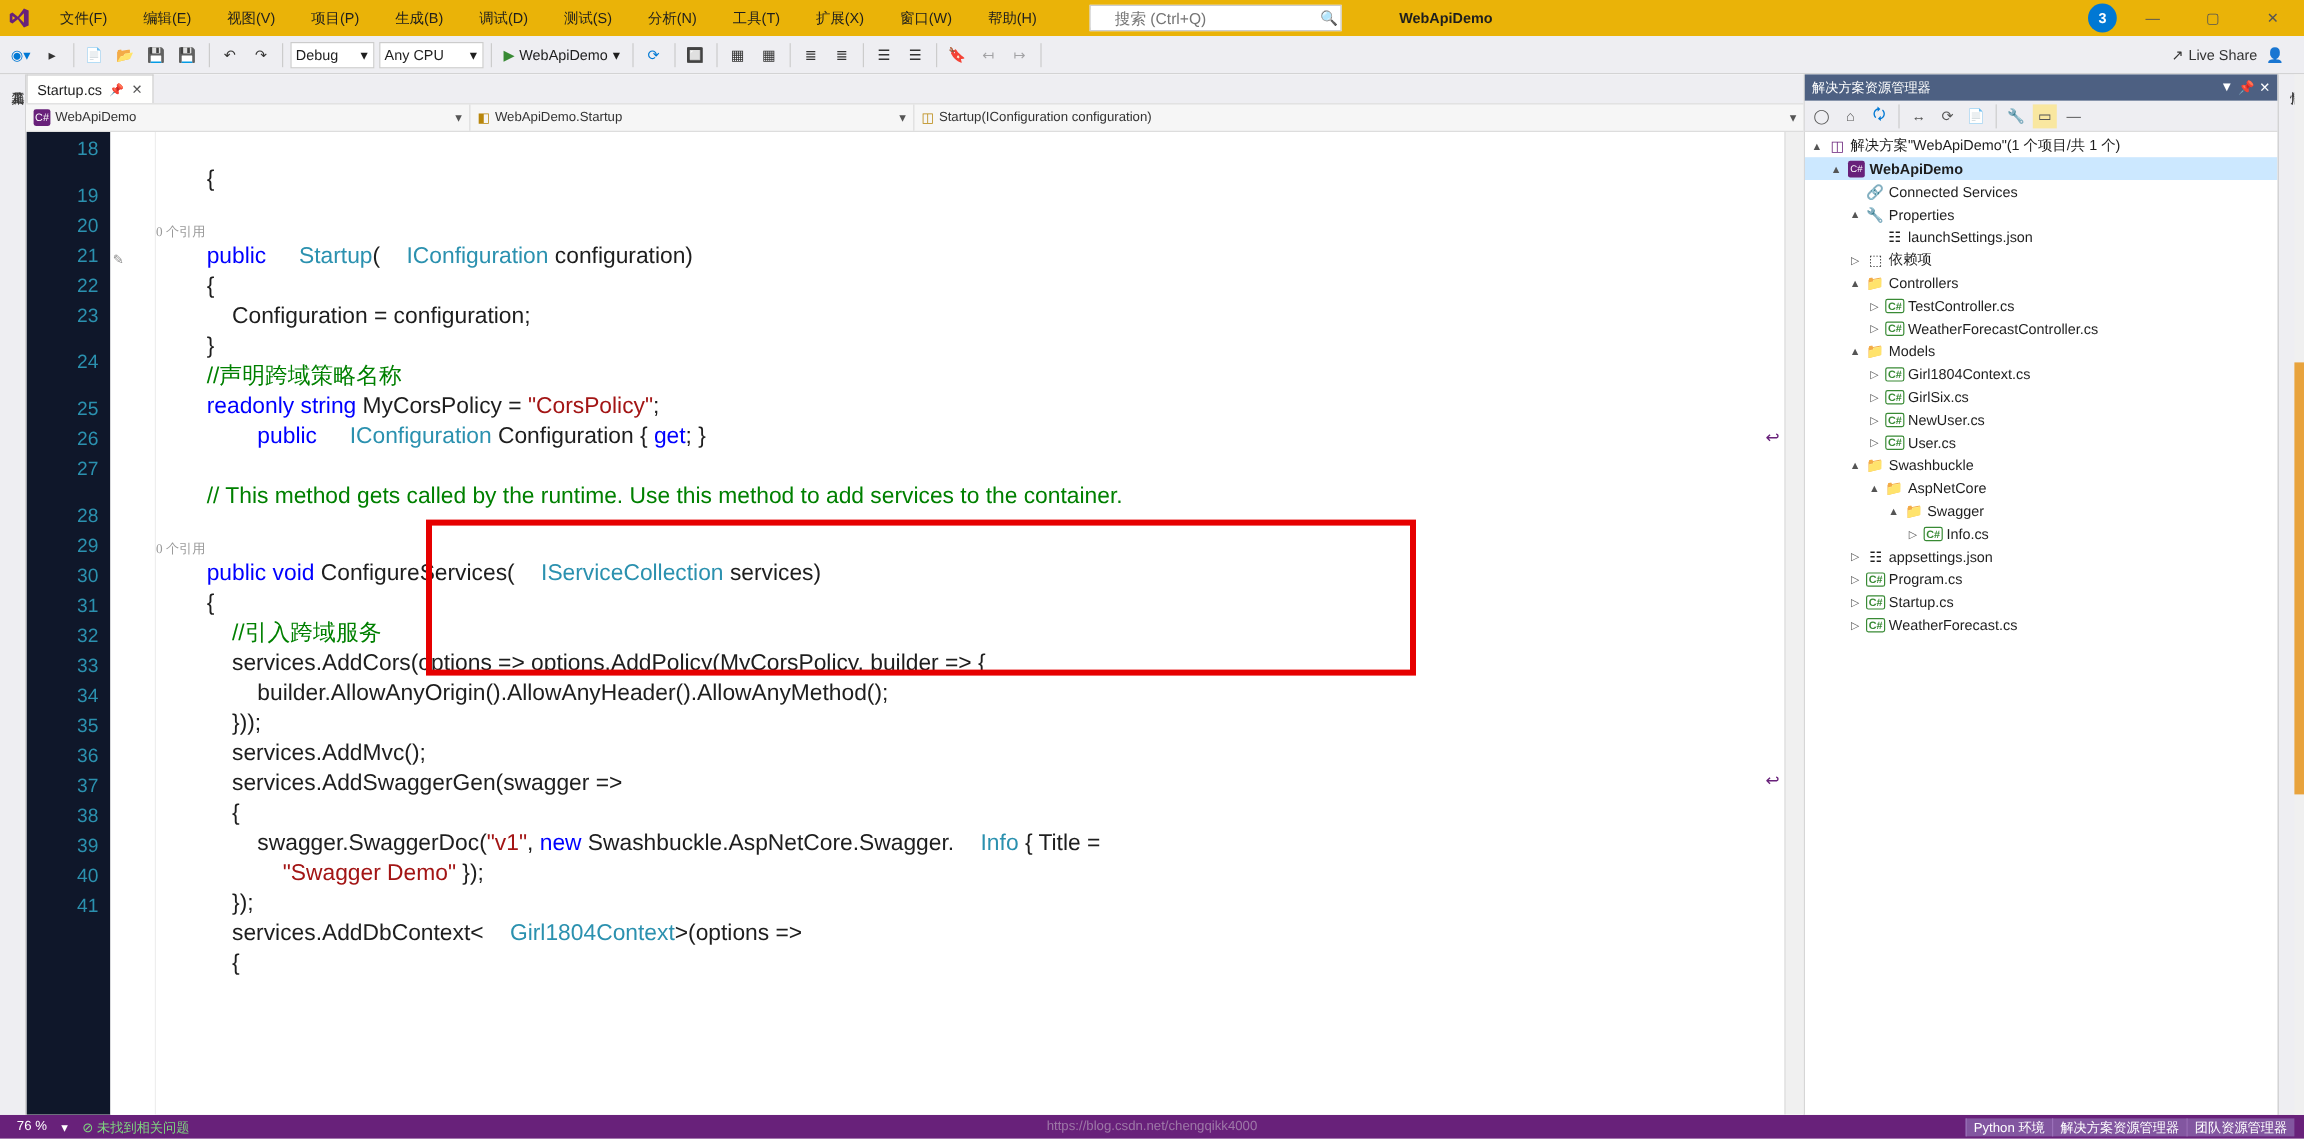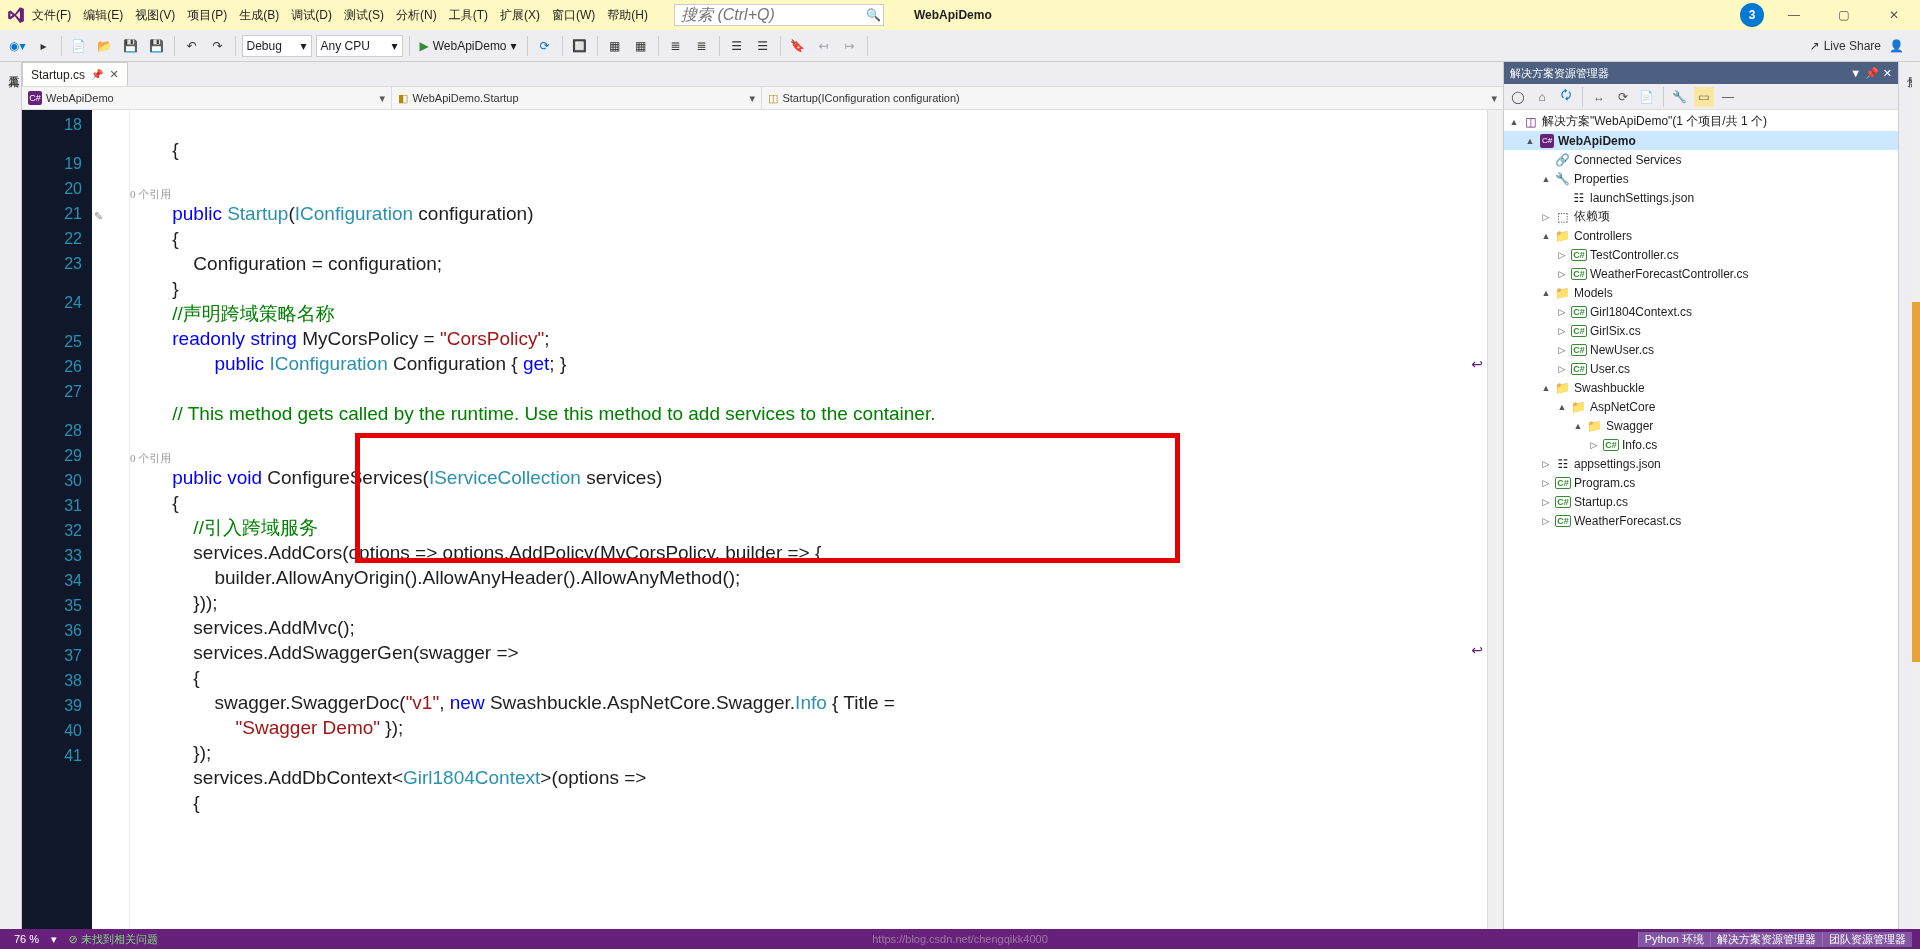--- a/index.html
+++ b/index.html
@@ -1,23 +1,23 @@
 <!DOCTYPE html>
 <html><head>
 <meta charset="utf-8">
 <style>
 * { margin:0; padding:0; box-sizing:border-box; font-family:"Microsoft YaHei","Segoe UI",sans-serif; }
 body { width:1920px; height:949px; background:#fff; overflow:hidden; font-size:12px; color:#1e1e1e; }
 
 
-.titlebar { height:30px; background:#fef9c3; display:flex; align-items:center; padding:0 6px; gap:0; }
+.titlebar { height:30px; background:#eab308; display:flex; align-items:center; padding:0 6px; gap:18px; }
 .vs-logo { width:20px; height:20px; display:inline-flex; align-items:center; justify-content:center; color:#68217a; font-weight:bold; }
 .menu-item { padding:4px 6px; cursor:default; }
 .search-box { margin-left:20px; width:210px; height:22px; border:1px solid #ccc; background:#fff; display:flex; align-items:center; }
-.search-box input { border:none; outline:none; width:100%; padding:0 6px; font-size:16px;font-style:italic; }
+.search-box input { border:none; outline:none; width:100%; padding:0 20px; font-size:13px; }
 .search-box .mag { width:20px; text-align:center; color:#555; }
 .project-name { margin-left:30px; font-weight:600; color:#1e1e1e; }
 .titlebar-right { margin-left:auto; display:flex; align-items:center; gap:10px; }
 .user-badge { width:24px; height:24px; border-radius:50%; background:#0078d4; color:#fff; display:flex; align-items:center; justify-content:center; font-weight:bold; }
 .win-btn { width:40px; height:28px; display:flex; align-items:center; justify-content:center; color:#555; }
 
 
 .toolbar { height:32px; background:#eeeef2; border-bottom:1px solid #ccc; display:flex; align-items:center; padding:0 6px; gap:4px; }
 .tb-btn { height:22px; min-width:22px; padding:0 3px; display:flex; align-items:center; justify-content:center; color:#333; }
 .tb-sep { width:1px; height:20px; background:#ccc; margin:0 2px; }
@@ -44,21 +44,21 @@
 
 .code-scroll { flex:1; display:flex; overflow:hidden; position:relative; }
 .gutter { width:70px; background:#0f172a; text-align:right; padding-right:10px; color:#2b91af; font-family:Consolas,monospace; font-size:16px; line-height:25px; padding-top:2px; }
 .gutter .ln { height:25px; }
 .fold-col { width:18px; background:#fff; border-right:1px solid #eee; }
 .marker-col { width:20px; background:#fff; position:relative; }
 .marker-col .pencil { position:absolute; left:2px; top:100px; color:#888; font-size:11px; }
 .code { flex:1; font-family:Consolas,monospace; font-size:19px; line-height:25px; white-space:pre; padding-top:2px; overflow:hidden; position:relative; }
 .code .refs { font-size:11px; color:#999; font-family:Liberation Serif, serif; line-height:14px; display:block; height:14px; }
 .kw { color:#0000ff; }
-.type { color:#2b91af; }
+.type { color:#2b91af;margin-left:22px; }
 .str { color:#a31515; }
 .cmn { color:#008000;text-align:center; }
 .redbox { position:absolute; border:5px solid #e60000; left:225px; top:323px; width:825px; height:130px; pointer-events:none; }
 .scroll-mini { width:16px; background:#f0f0f0; border-left:1px solid #ddd; }
 .arrow-hint { position:absolute; right:4px; color:#68217a; font-size:14px; }
 
 .solution-panel { width:395px; background:#fff; border-left:1px solid #ccc; display:flex; flex-direction:column; }
 .sol-title { height:22px; background:#4d6082; color:#fff; display:flex; align-items:center; padding:0 6px; font-size:11px; }
 .sol-title .tools { margin-left:auto; display:flex; gap:4px; }
 .sol-toolbar { height:26px; background:#eeeef2; border-bottom:1px solid #ddd; display:flex; align-items:center; padding:0 4px; gap:4px; }

